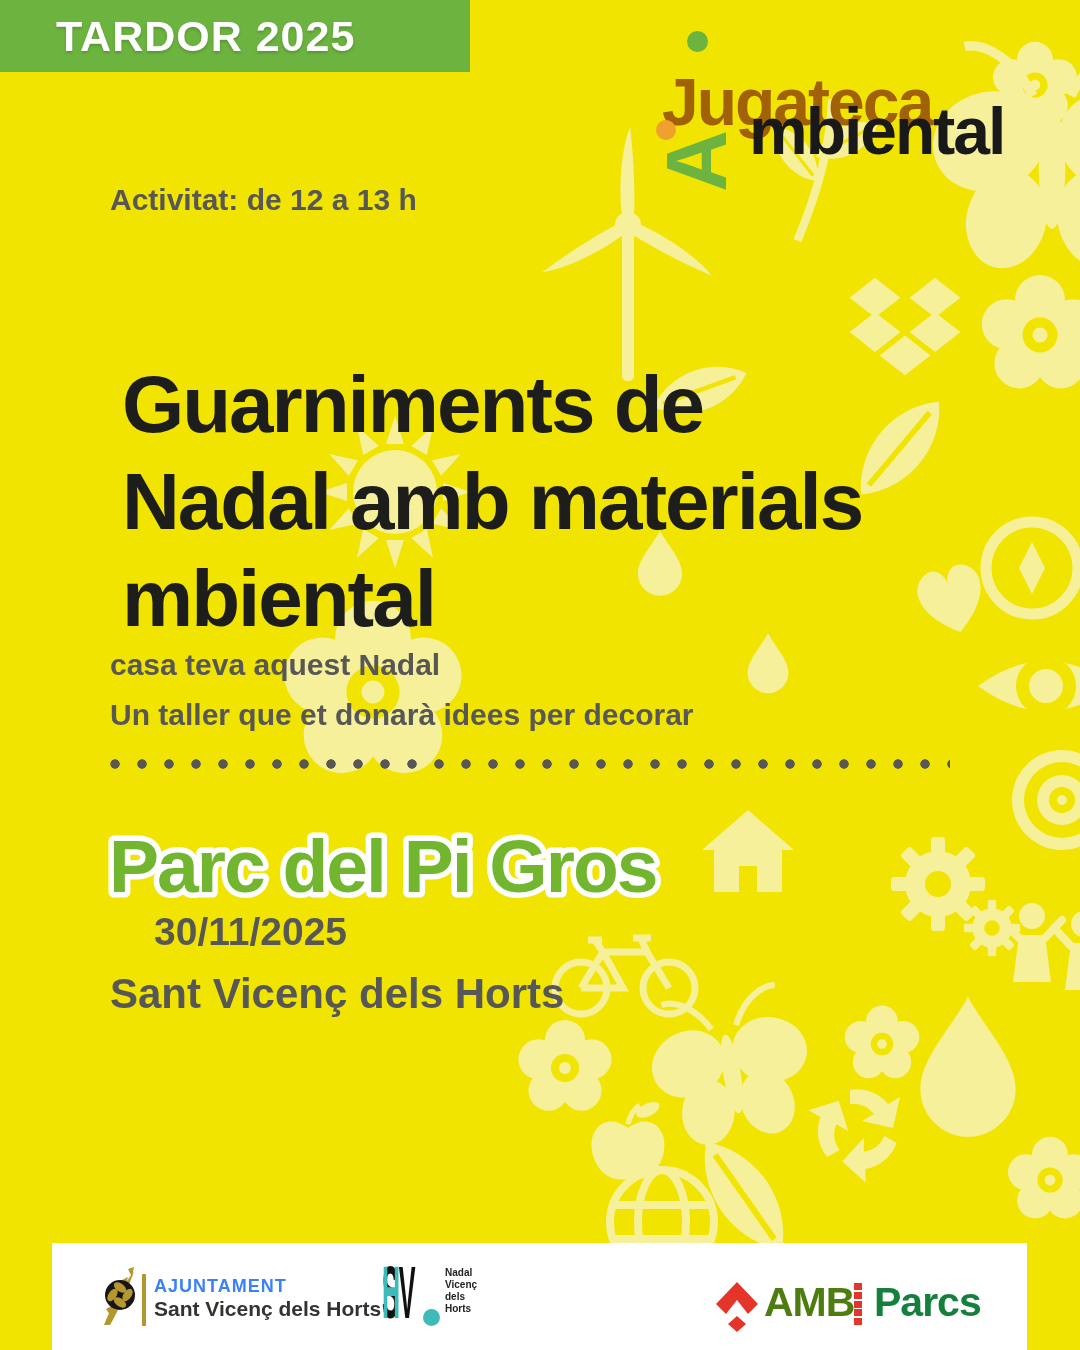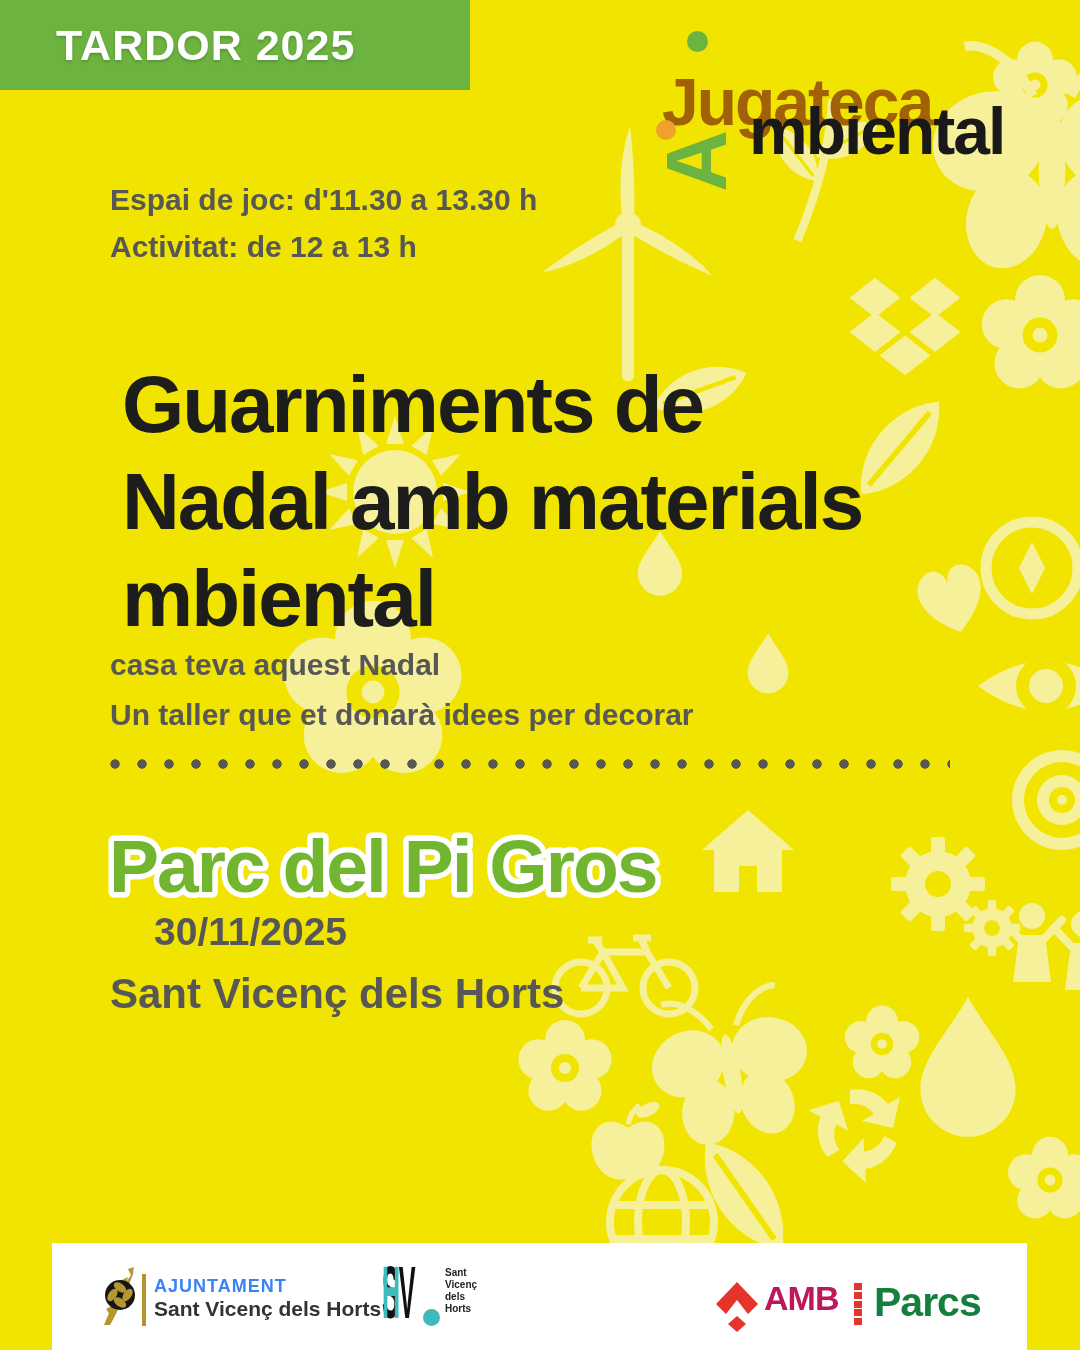--- a/index.html
+++ b/index.html
@@ -2,21 +2,21 @@
 <html><head>
 <meta charset="utf-8">
 <style>
   html,body{margin:0;padding:0;}
   body{font-family:"Liberation Sans",sans-serif;}
   #stage{position:relative;width:1080px;height:1350px;background:#F1E400;overflow:hidden;}
   #pattern{position:absolute;left:0;top:0;z-index:1;}
   .layer{position:absolute;z-index:2;}
 
   
-  .banner{left:0;top:0;width:470px;height:90px;background:#6CB340;display:flex;align-items:center;}
+  .banner{left:0;top:0;width:470px;height:72px;background:#6CB340;display:flex;align-items:center;}
   .banner span{color:#fff;font-size:43px;font-weight:bold;letter-spacing:1px;padding-left:56px;
     text-shadow:0 2px 3px rgba(0,0,0,0.18);}
 
   
   .brand-dot{left:687px;top:31px;width:21px;height:21px;border-radius:50%;background:#6CB340;}
   .brand-word1{left:662px;top:64px;font-size:66px;font-weight:bold;letter-spacing:-2px;color:#a16207;}
   .brand-a{left:660px;top:126px;width:72px;height:70px;display:flex;align-items:center;justify-content:center;
     font-size:86px;font-weight:bold;color:#6CB340;transform:rotate(-90deg);}
   .brand-orange-dot{left:656px;top:120px;width:20px;height:20px;border-radius:50%;background:#F0A02E;}
   .brand-word2{left:749px;top:93px;font-size:66px;font-weight:bold;letter-spacing:-2px;color:#191919;}
@@ -50,21 +50,21 @@
   .aj-bar{left:90px;top:31px;width:4px;height:52px;background:#B4982F;}
   .aj-top{left:102px;top:33px;font-size:18px;font-weight:bold;letter-spacing:1px;color:#3b82f6;}
   .aj-bottom{left:102px;top:54px;font-size:21px;font-weight:bold;color:#33332F;}
   .svh-letters{left:330px;top:20px;font-size:74px;font-weight:bold;color:#111;
     transform:scale(0.34,1);transform-origin:left top;white-space:nowrap;line-height:60px;}
   .svh-h{color:#3DBBBB;}
   .svh-dot{left:371px;top:66px;width:17px;height:17px;border-radius:50%;background:#3DBBBB;}
   .svh-caption{left:393px;top:24px;font-size:10px;line-height:12px;font-weight:bold;color:#222;}
   .svh-caption span{display:block;position:static;}
   .amb-icon{left:662px;top:33px;}
-  .amb-name{left:712px;top:36px;font-size:34px;font-weight:bold;color:#be185d;letter-spacing:-1px;}
+  .amb-name{left:712px;top:36px;font-size:41px;font-weight:bold;color:#4d7c0f;letter-spacing:-1px;}
   .amb-divider{left:802px;top:40px;width:8px;height:42px;display:flex;flex-direction:column;justify-content:space-between;}
   .amb-divider i{position:static;display:block;width:8px;height:7px;background:#E5352B;}
   .amb-division{left:822px;top:36px;font-size:41px;font-weight:bold;color:#15803d;letter-spacing:-1px;}
 </style>
 </head>
 <body>
 
 <div id="stage">
 
   <svg id="pattern" width="1080" height="1350" viewBox="0 0 1080 1350">
@@ -240,21 +240,20 @@
     <span>TARDOR 2025</span>
   </div>
 
   <div class="layer brand-dot"></div>
   <div class="layer brand-word1">Jugateca</div>
   <div class="layer brand-orange-dot"></div>
   <div class="layer brand-a">A</div>
   <div class="layer brand-word2">mbiental</div>
 
   <div class="layer schedule">
-    <div>Espai de joc: d'11.30 a 13.30 h</div>
     <div>Activitat: de 12 a 13 h</div>
   </div>
 
   <h1 class="layer title" style="margin:16px;">
     <span>Guarniments de</span>
     <span>Nadal amb materials</span>
     <span>mbiental</span>
   </h1>
 
   <div class="layer desc">
@@ -289,21 +288,21 @@
     <div class="aj-bar"></div>
     <div class="aj-top">AJUNTAMENT</div>
     <div class="aj-bottom">Sant Vicenç dels Horts</div>
 
     <div class="svh-letters">
         <span>SV</span>
         <span class="svh-h">H</span>
       </div>
     <div class="svh-dot"></div>
     <div class="svh-caption">
-      <span>Sant</span>
+      <span>Nadal</span>
       <span>Vicenç</span>
       <span>dels</span>
       <span>Horts</span>
     </div>
 
     <svg class="amb-icon" width="46" height="56" viewBox="0 0 46 56">
       <polygon points="2,28 23,6 44,28 34,38 23,24 12,38" fill="#E5352B"></polygon>
       <polygon points="23,40 32,48 23,56 14,48" fill="#E5352B"></polygon>
     </svg>
     <div class="amb-name">AMB</div>

